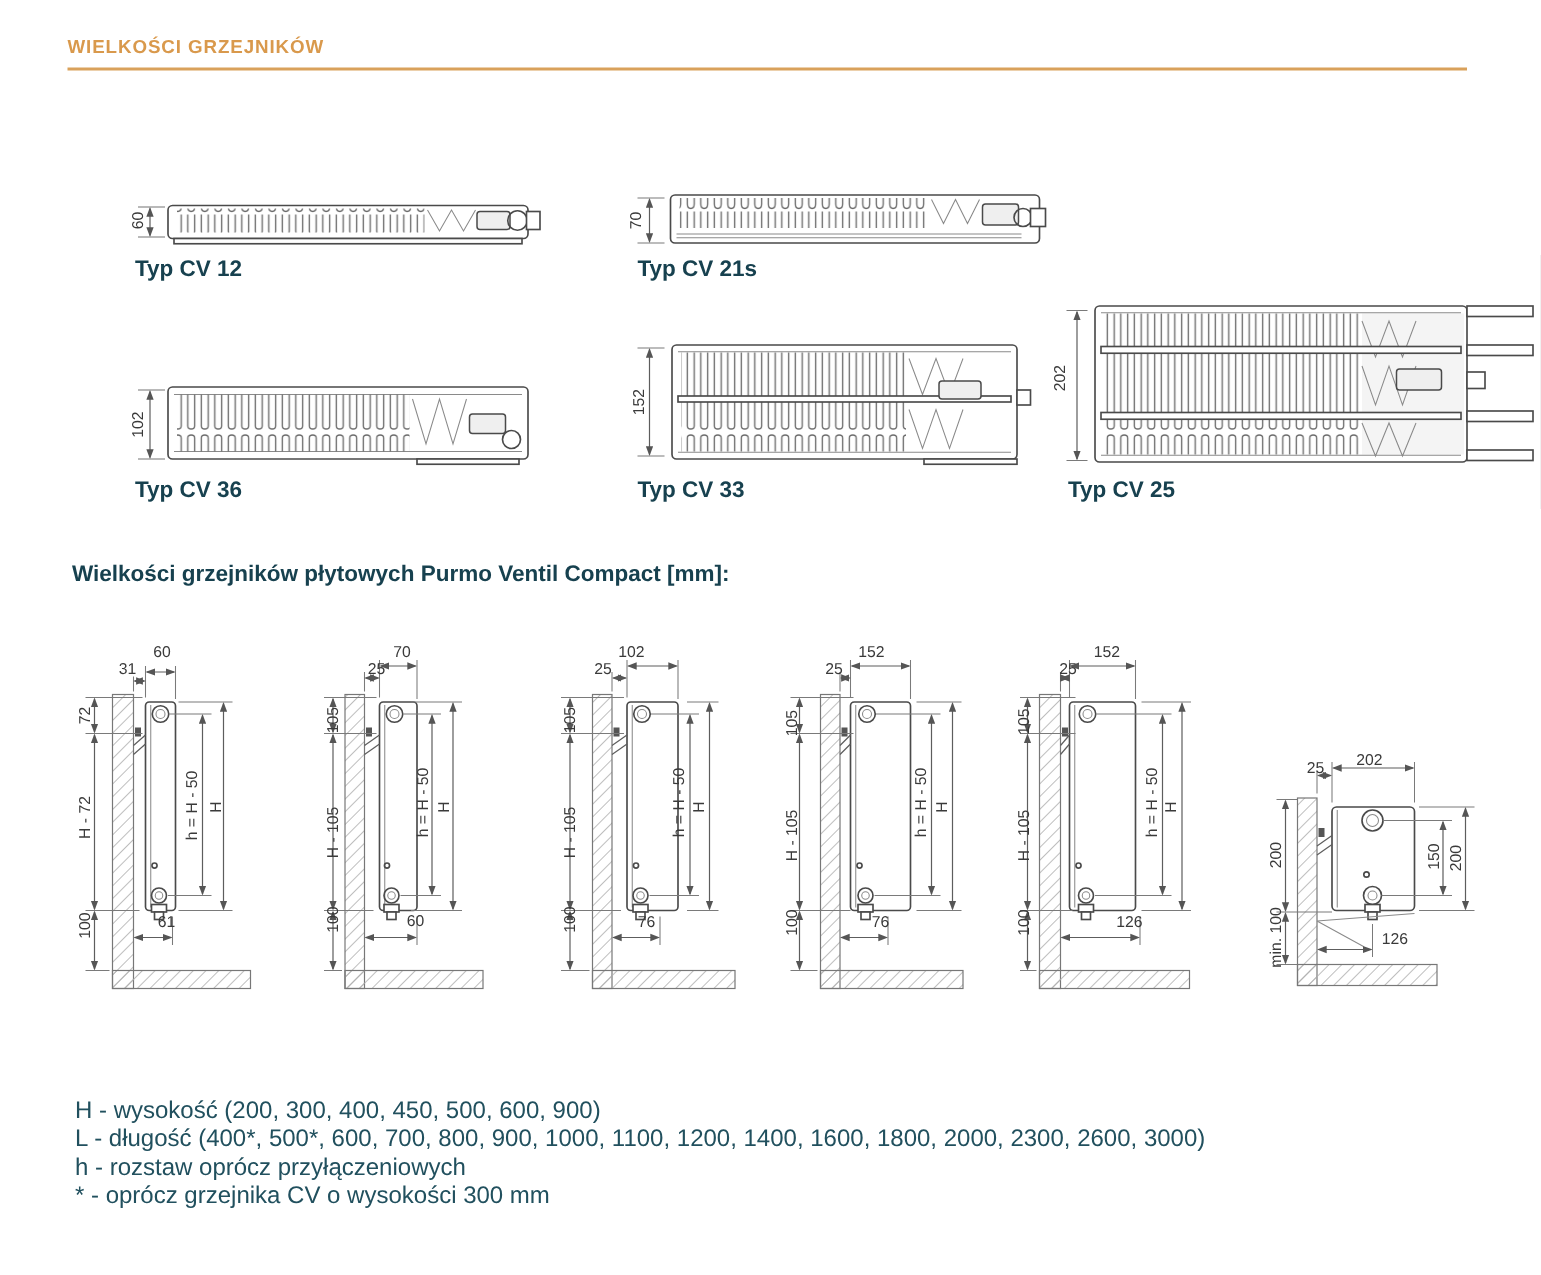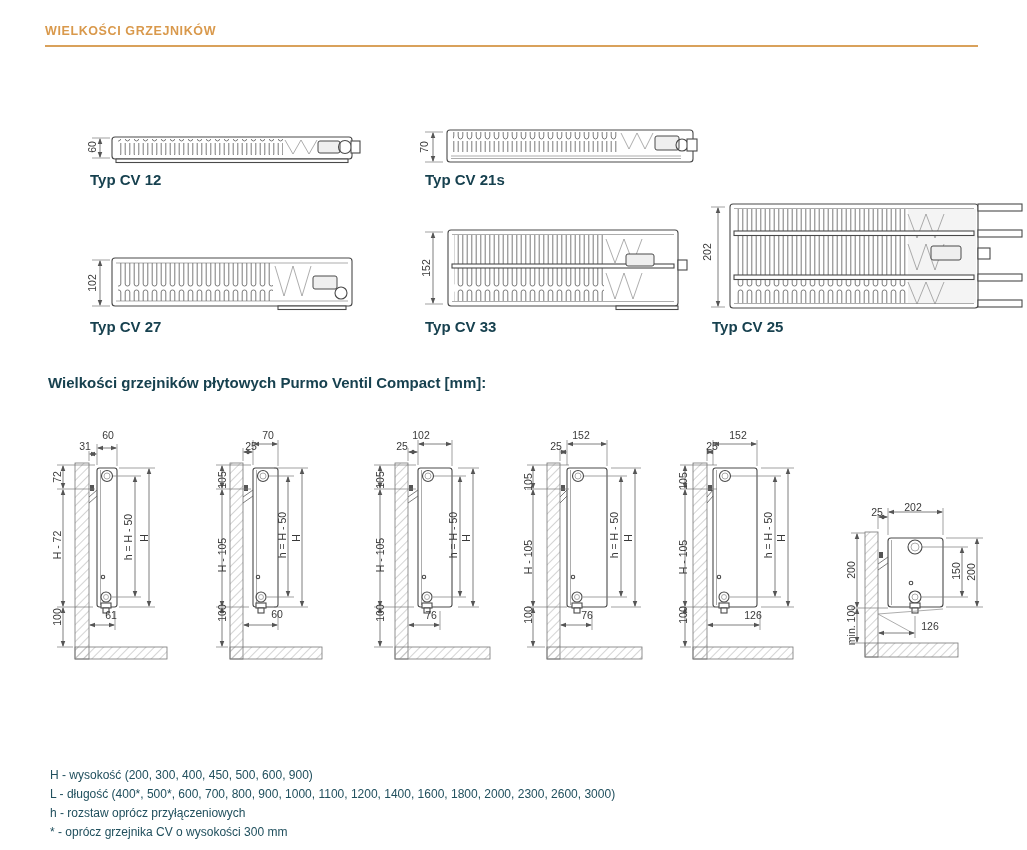--- a/index.html
+++ b/index.html
@@ -7,21 +7,21 @@
     position:relative; width:1027px; height:850px; background:#ffffff;
     font-family:"Liberation Sans", sans-serif; overflow:hidden;
   }
   .hdr-title { position:absolute; font-size:12.5px; font-weight:600; letter-spacing:0.6px; color:#D9994C; }
   .hdr-rule  { position:absolute; height:1.5px; background:#D9A15B; }
   .typlab { position:absolute; font-weight:700; font-size:15px; color:#17414F; }
   .seclab { position:absolute; font-weight:700; font-size:15px; color:#17414F; }
   .dimlab { position:absolute; font-size:10.5px; color:#3a3a3a; text-align:center; line-height:12px; }
   .vlab   { position:absolute; font-size:10.5px; color:#3a3a3a; text-align:center; line-height:12px;
             transform:rotate(-90deg); transform-origin:50% 50%; white-space:nowrap; }
-  .legend-line { position:absolute; left:50px; font-size:12px; color:#21505E;margin-top:36px; }
+  .legend-line { position:absolute; left:50px; font-size:16px; color:#21505E; }
   .draw { position:absolute; }
   .o    { fill:none; stroke:#4a4a4a; stroke-width:1.1; }
   .o2   { fill:#ffffff; stroke:#4a4a4a; stroke-width:1.1; }
   .thin { fill:none; stroke:#8a8a8a; stroke-width:0.7; }
   .grey { fill:#efefef; stroke:#4a4a4a; stroke-width:1; }
   .dim  { fill:none; stroke:#5d5d5d; stroke-width:0.8; }
   .ext  { fill:none; stroke:#7a7a7a; stroke-width:0.7; }
   .hat  { stroke:#777; stroke-width:0.8; }
 </style>
 </head>
@@ -94,21 +94,21 @@
     <rect x="34" y="8" width="240" height="48" rx="3" class="o2"></rect>
     <line x1="38" y1="13" x2="270" y2="13" class="thin"></line>
       <line x1="38" y1="51" x2="270" y2="51" class="thin"></line>
     <rect x="40" y="13" width="155" height="38" fill="url(#pt3)" stroke="none"></rect>
     <path d="M197,16 l9,30 l9,-30 l9,30 l9,-30" class="thin"></path>
     <rect x="235" y="26" width="24" height="13" rx="2" class="grey"></rect>
     <circle cx="263" cy="43" r="6" class="o"></circle>
     <rect x="200" y="56" width="68" height="3.5" class="o2"></rect>
   </svg>
   <div class="vlab" style="left:79px;top:277px;width:26px">102</div>
-  <div class="typlab" style="left:90px;top:318px">Typ CV 27</div>
+  <div class="typlab" style="left:90px;top:318px">Typ CV 36</div>
 
   <svg class="draw" style="left:411px;top:222px" width="292" height="92" viewBox="0 0 292 92">
     <defs>
       <marker id="mt4" viewBox="0 0 10 10" refX="8.5" refY="5" markerWidth="8" markerHeight="8" orient="auto-start-reverse">
           <path d="M0,1.2 L10,5 L0,8.8 Z" fill="#555"></path>
         </marker>
       <pattern id="pt4" width="9" height="66" patternUnits="userSpaceOnUse">
           <path d="M2.2,4 Q2.2,2 4.5,2 Q6.8,2 6.8,4 L6.8,62 Q6.8,64 4.5,64 Q2.2,64 2.2,62 Z" fill="none" stroke="#6b6b6b" stroke-width="0.9"></path>
         </pattern>
     </defs>

